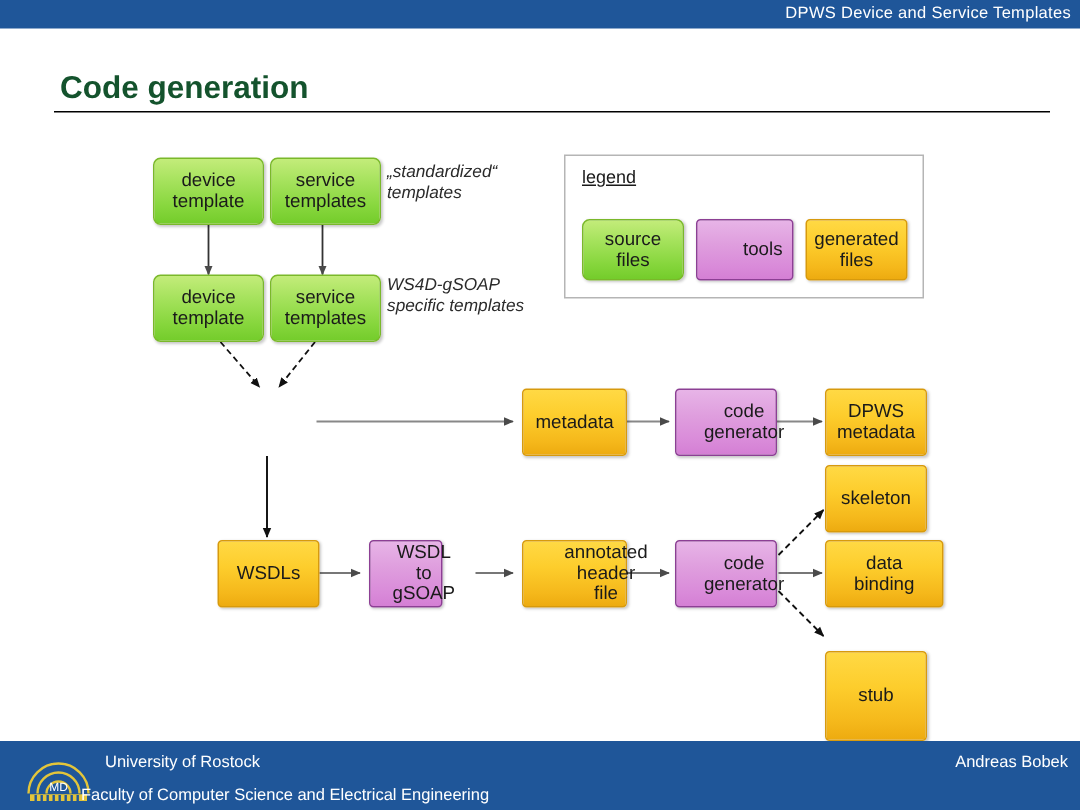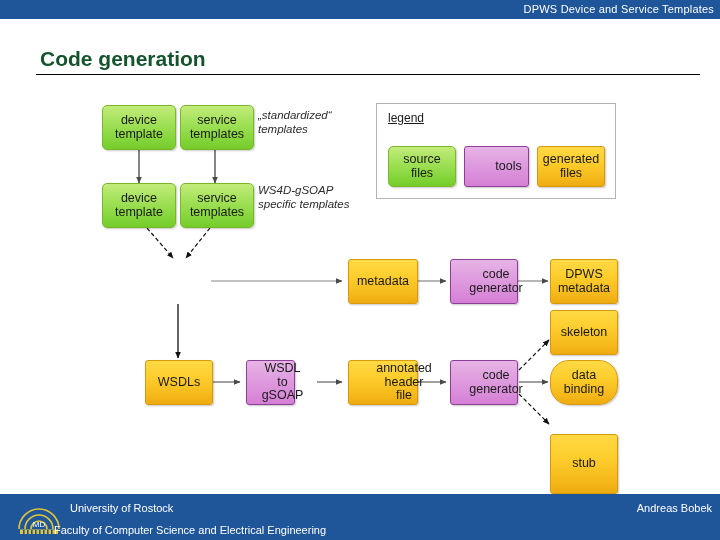--- a/index.html
+++ b/index.html
@@ -231,21 +231,21 @@
 
   <div class="node orange" style="left:550px; top:310px; width:68px; height:45px;">skeleton</div>
 
   <div class="node orange" style="left:145px; top:360px; width:68px; height:45px;">WSDLs</div>
   <div class="node pink" style="left:246px; top:360px; width:49px; height:45px;">WSDL to
 gSOAP</div>
   <div class="node orange" style="left:348px; top:360px; width:70px; height:45px;padding-left:44px;">annotated
 header file</div>
   <div class="node pink" style="left:450px; top:360px; width:68px; height:45px;">code
 generator</div>
-  <div class="node orange" style="left:550px; top:360px; width:68px; height:45px;border-radius:19px;">data
+  <div class="node orange" style="left:550px; top:360px; width:79px; height:45px;">data
 binding</div>
 
   <div class="node orange" style="left:550px; top:434px; width:68px; height:60px;">stub</div>
 
 </div>
 
 <div class="footer-bar"></div>
 
 <svg class="footer-logo" viewBox="0 0 46 38" xmlns="http://www.w3.org/2000/svg">
   <path d="M3,30 A20,20 0 0 1 43,30" fill="none" stroke="#E3C53A" stroke-width="1.6"></path>

